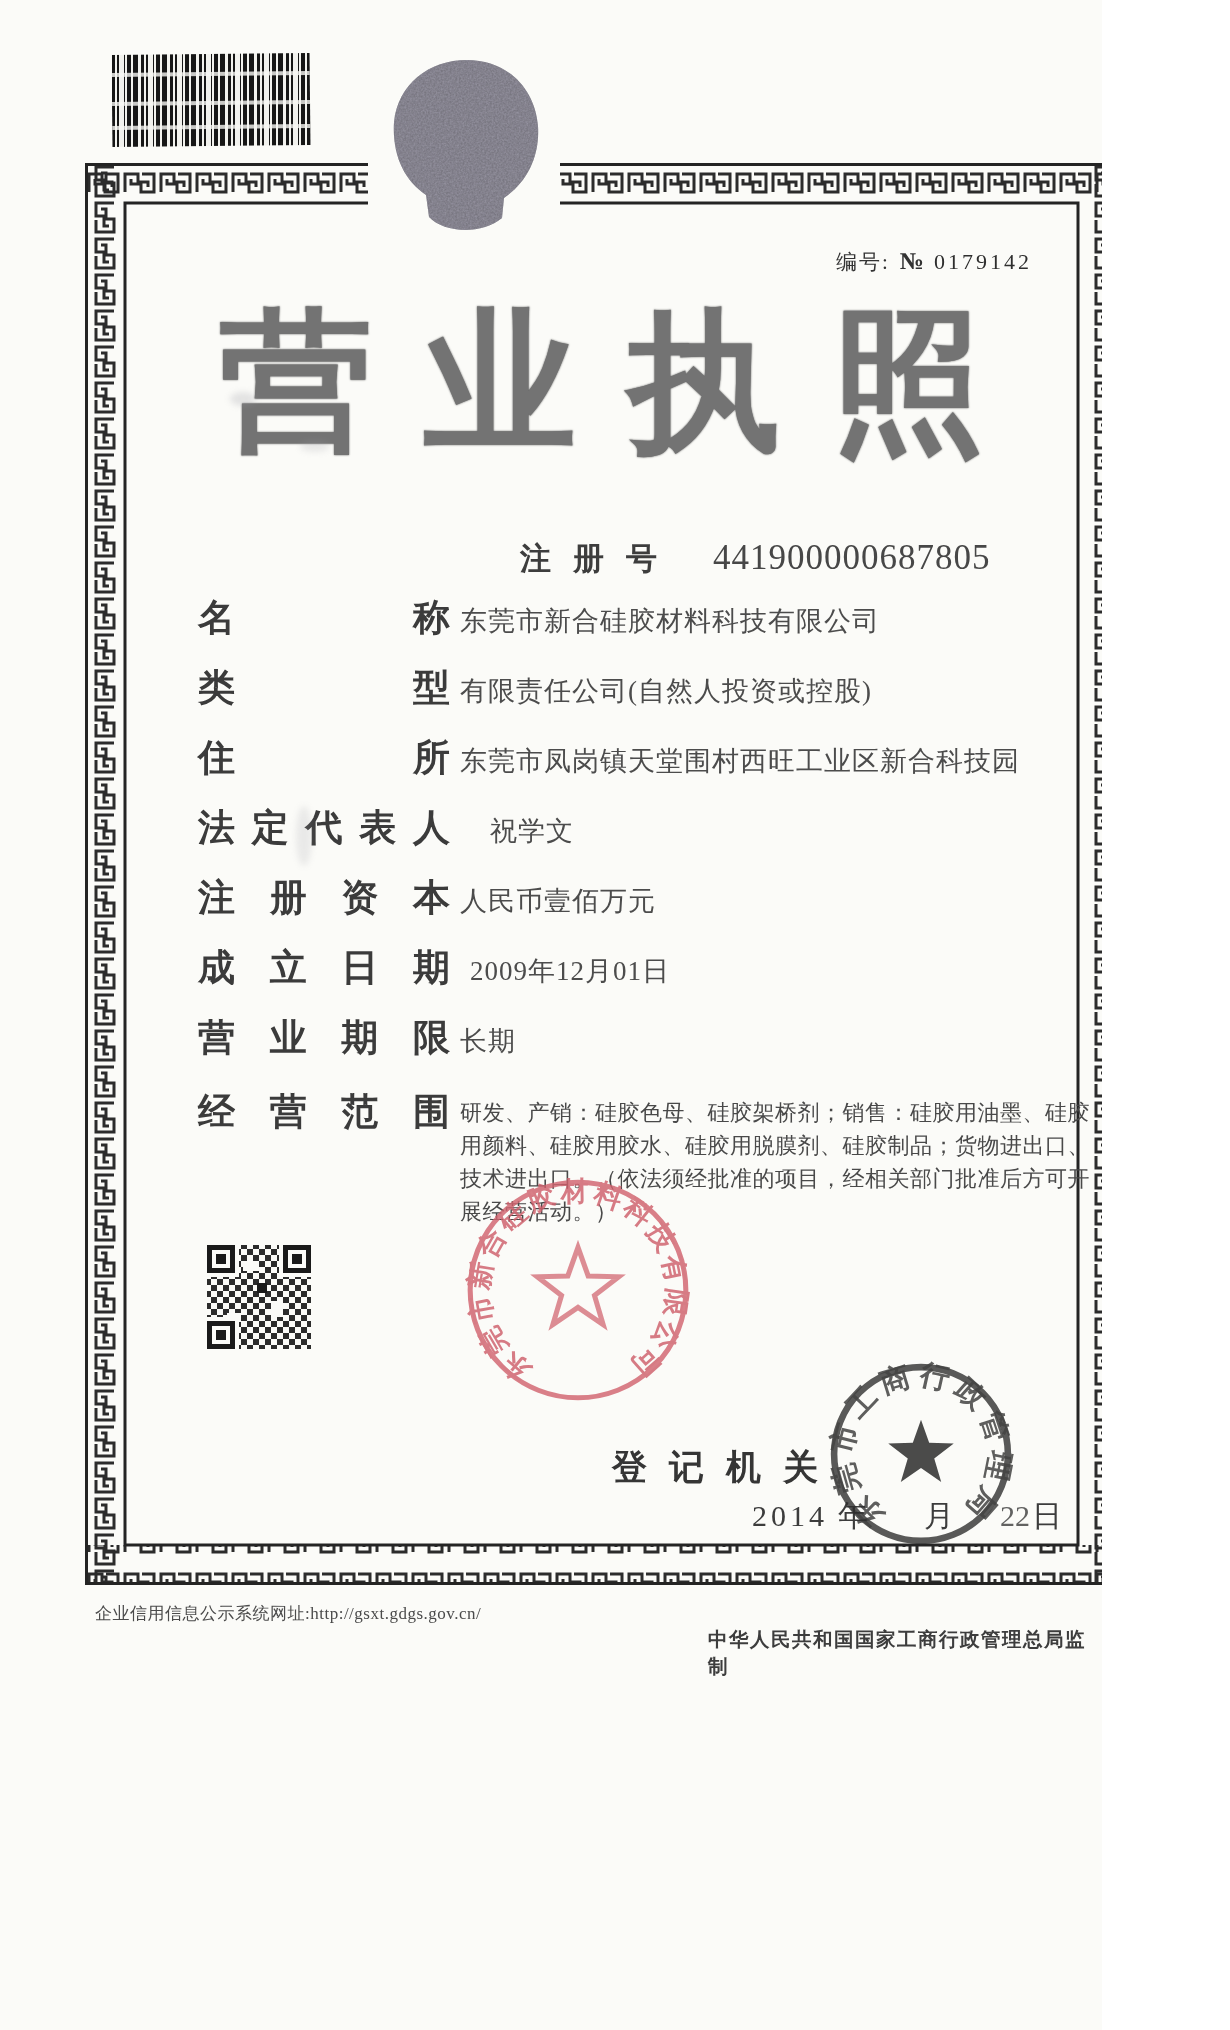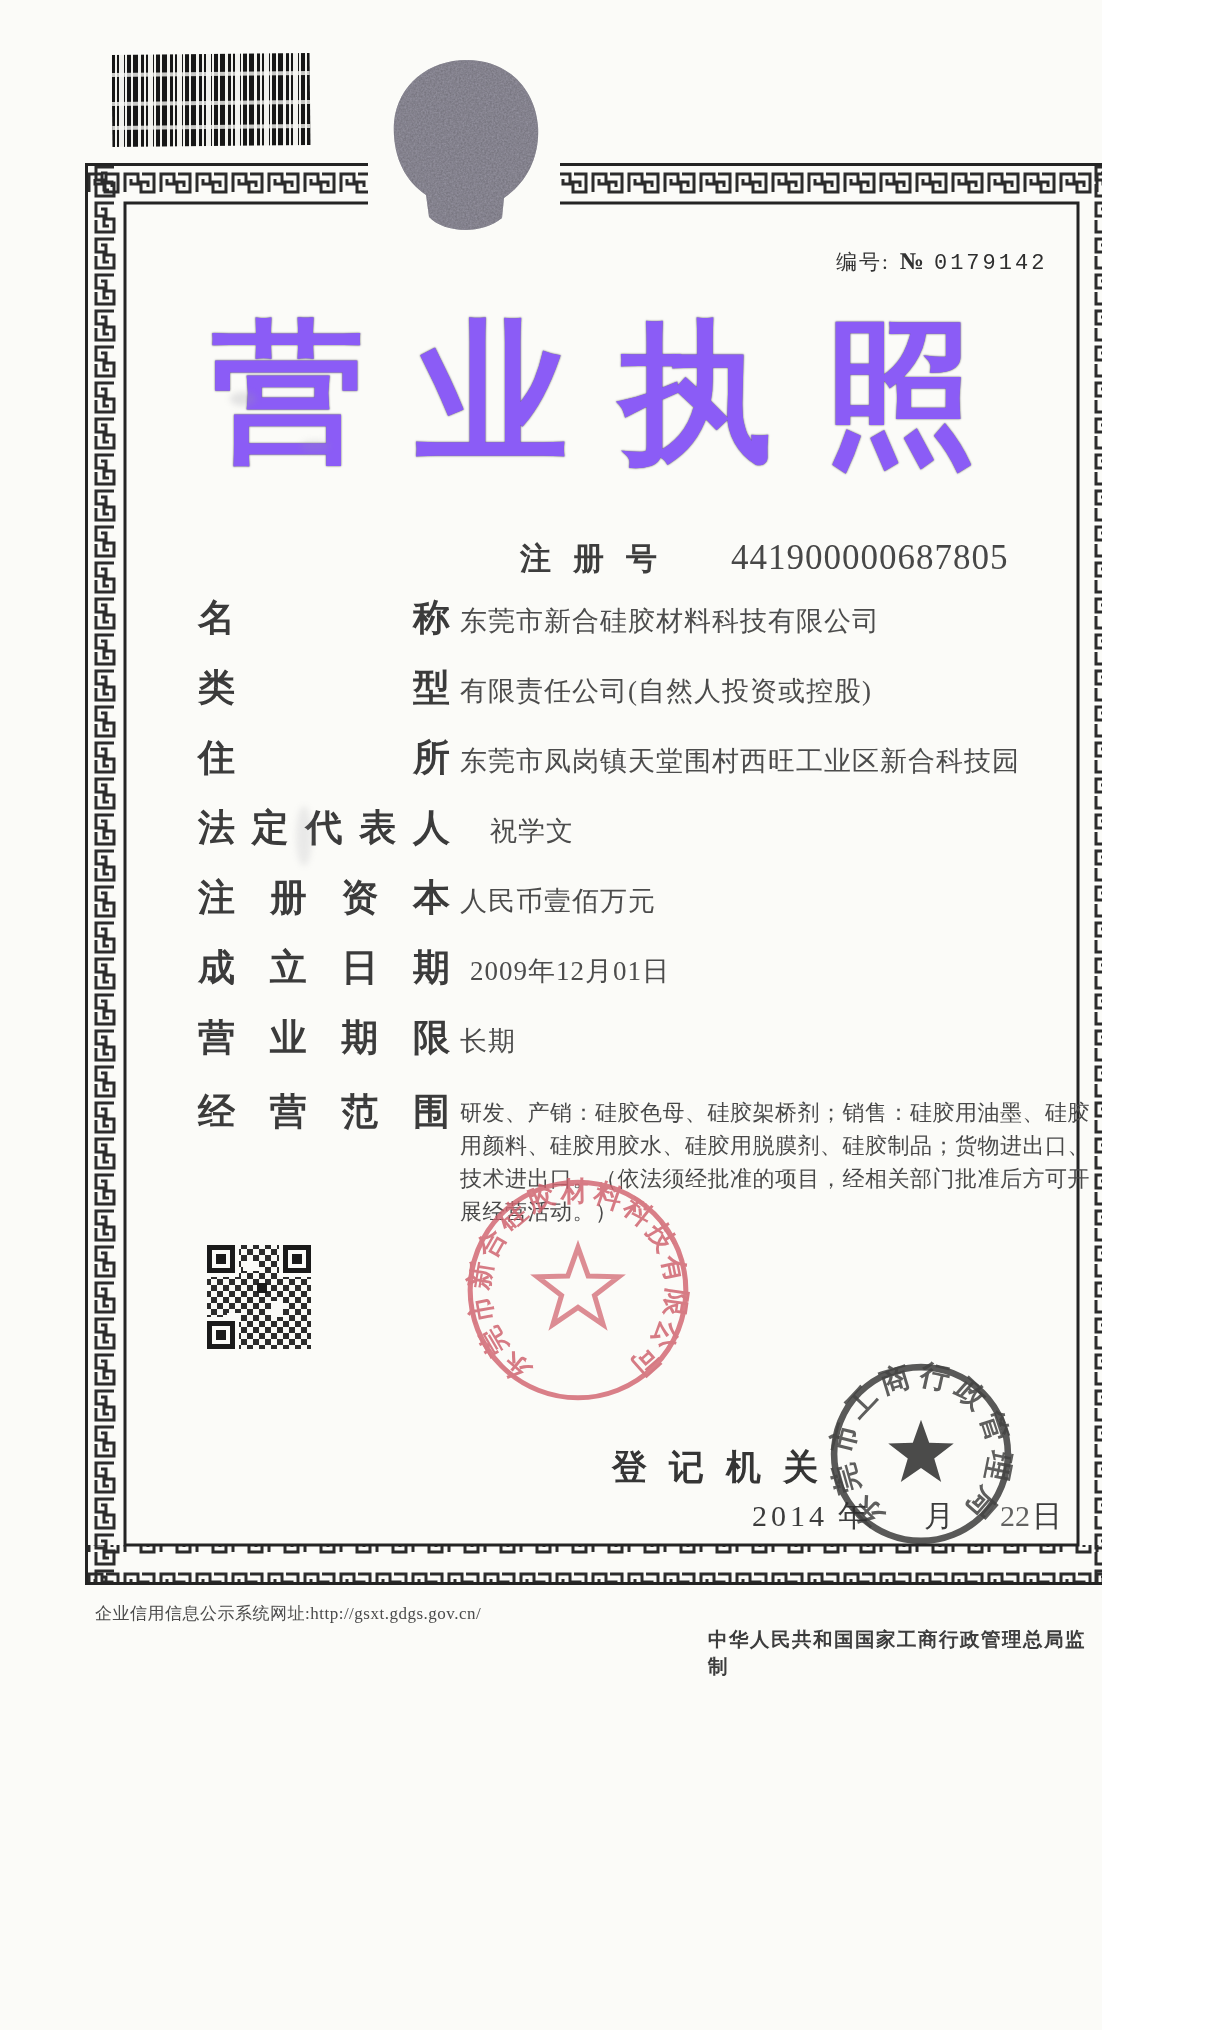--- a/index.html
+++ b/index.html
@@ -25,33 +25,33 @@
 
   
   .frame{left:85px; top:163px;}
 
   .emblem-backing{left:368px; top:158px; width:192px; height:90px; background:#fbfbf8;}
 
   
   .serial{left:836px; top:248px; display:flex; align-items:baseline; gap:10px; color:#333;}
   .serial .lbl{font-size:21px; letter-spacing:2px;}
   .serial .nosym{font-size:24px; font-weight:bold;}
-  .serial .num{font-family:Liberation Mono, monospace; font-size:22px; letter-spacing:3px; color:#2e2e2e;}
+  .serial .num{font-family:Liberation Serif, serif; font-size:22px; letter-spacing:3px; color:#2e2e2e;}
 
   
   .title{
-    left:212px; top:318px; font-family:Liberation Serif, serif;
+    left:220px; top:318px; font-family:Liberation Mono, monospace;
     font-weight:bold; font-size:152px; line-height:1; letter-spacing:52px;
-    color:#8b5cf6; white-space:nowrap; text-shadow:0 0 2px #444;
+    color:#737373; white-space:nowrap; text-shadow:0 0 2px #444;
   }
 
   
   .regline{left:520px; top:538px; display:flex; align-items:baseline; gap:34px; color:#3d3d3d;}
   .regline .lbl{font-size:31px; letter-spacing:22px; font-weight:600;text-align:right;}
-  .regline .num{font-size:35px; letter-spacing:1px; color:#474747;margin-left:18px;}
+  .regline .num{font-size:35px; letter-spacing:1px; color:#474747;}
 
   
   .row{left:198px; width:905px; display:flex; align-items:baseline;}
   .row.scope-row{align-items:flex-start;}
   .row .flabel{
     width:252px; flex:none; font-size:37px; font-weight:600; color:#3b3b3b;
     text-align:justify; text-align-last:justify; text-justify:inter-character; line-height:1.1;
   }
   .row .fvalue{flex:1; margin-left:10px; font-size:27px; color:#4c4c4c; letter-spacing:1px; white-space:nowrap;}
   .row .fvalue.wrap{white-space:normal;}

